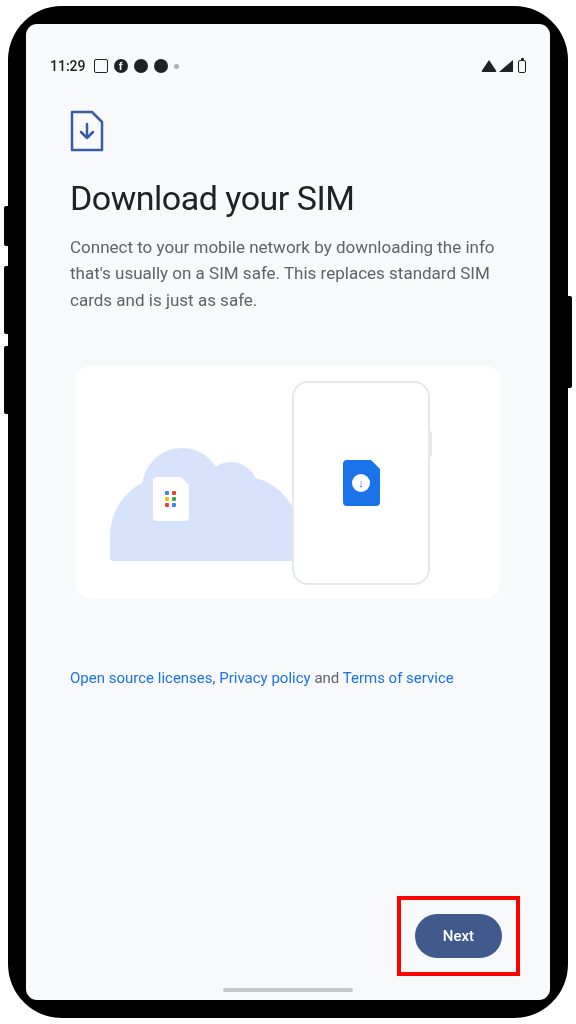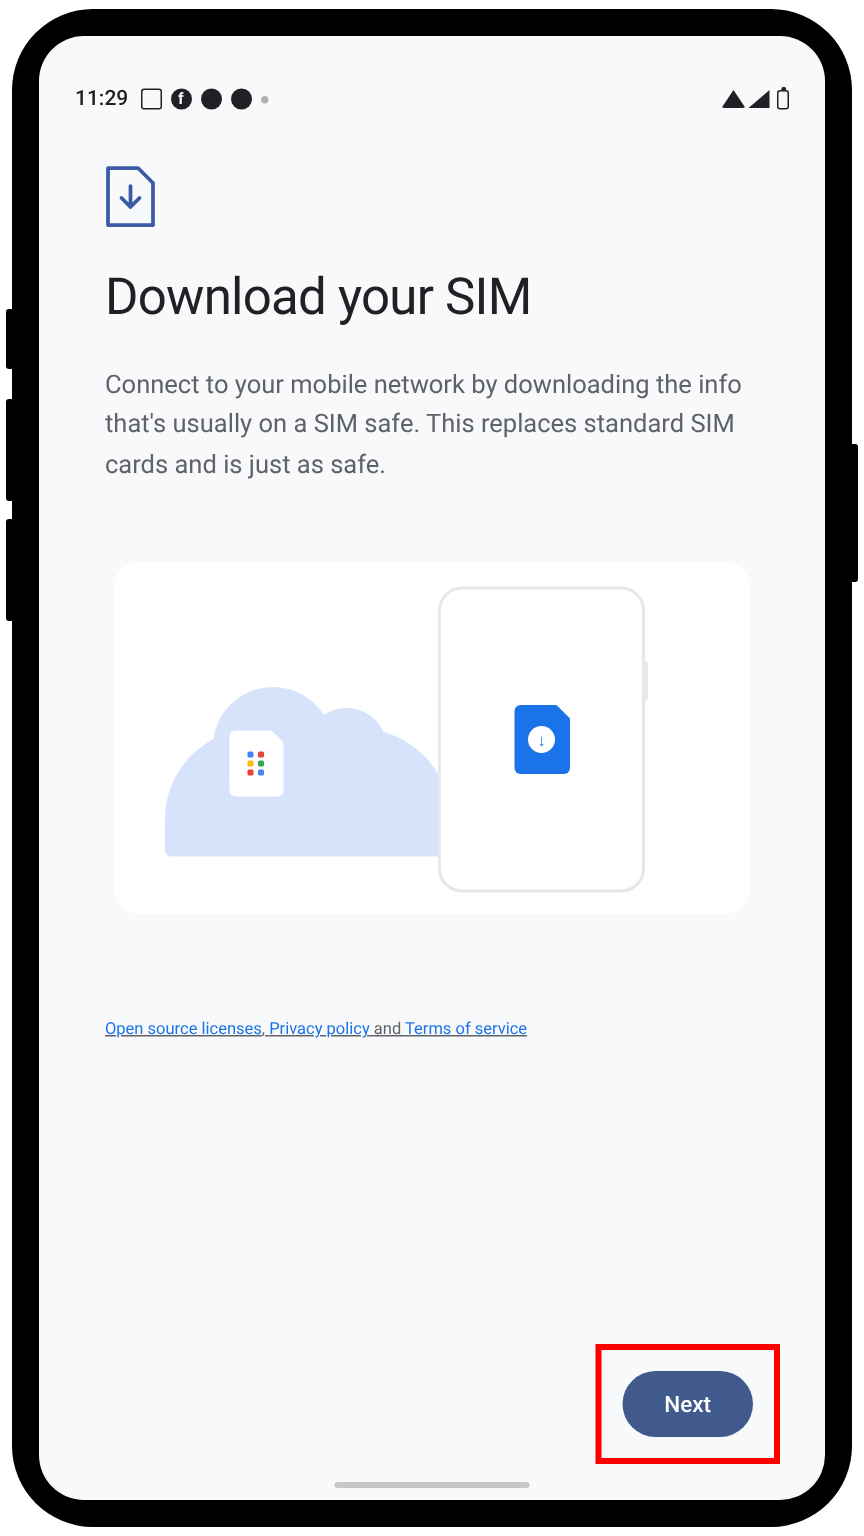--- a/index.html
+++ b/index.html
@@ -42,21 +42,21 @@
       border-radius: 50%;
     }
     .side-button-left-1 { position: absolute; left: -4px; top: 200px; width: 4px; height: 40px; background: #000; border-radius: 2px 0 0 2px; }
     .side-button-left-2 { position: absolute; left: -4px; top: 260px; width: 4px; height: 68px; background: #000; border-radius: 2px 0 0 2px; }
     .side-button-left-3 { position: absolute; left: -4px; top: 340px; width: 4px; height: 68px; background: #000; border-radius: 2px 0 0 2px; }
     .side-button-right { position: absolute; right: -4px; top: 290px; width: 4px; height: 92px; background: #000; border-radius: 0 2px 2px 0; }
     .screen {
       width: 100%;
       height: 100%;
       background: #f8f9fa;
-      border-radius: 30px;
+      border-radius: 11px;
       overflow: hidden;
       position: relative;
       padding-top: 28px;
     }
     .status-bar {
       display: flex;
       justify-content: space-between;
       align-items: center;
       padding: 6px 24px 0 24px;
       font-size: 14px;
@@ -80,21 +80,21 @@
       width: 34px;
       height: 42px;
       margin-bottom: 26px;
       position: relative;
     }
     .sim-icon-outline svg { display: block; }
     .page-title {
       font-size: 34px;
       font-weight: 400;
       color: #202124;
-      margin-bottom: 26px;
+      margin-bottom: 16px;
       letter-spacing: -0.5px;
     }
     .description {
       font-size: 17px;
       line-height: 1.55;
       color: #5f6368;
       margin-bottom: 52px;
       padding-right: 10px;
     }
     .illustration-card {
@@ -209,24 +209,23 @@
       border-left: 11px solid transparent;
       border-top: 11px solid #fff;
     }
     .download-circle {
       width:18px; height:18px; background:#fff; border-radius:50%;
       display:flex; align-items:center; justify-content:center;
     }
     .download-arrow-small { font-size: 11px; color:#1a73e8; line-height: 1; font-weight:bold;}
     .links-row {
       margin-top: 68px;
-      font-size: 11px;
+      font-size: 15px;
       line-height: 1.55;
       color: #5f6368;
-      text-decoration: underline;
     }
     .link { color: #1a73e8; cursor: pointer; }
     .bottom-actions {
       position: absolute;
       bottom: 24px;
       right: 30px;
     }
     .highlight-box {
       border: 4px solid #ff0000;
       padding: 14px 14px;

